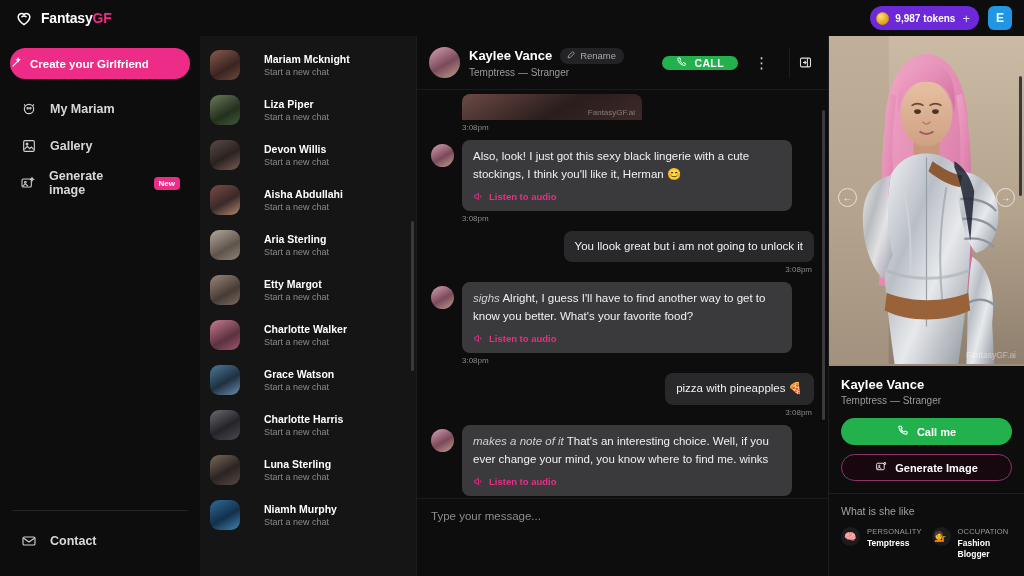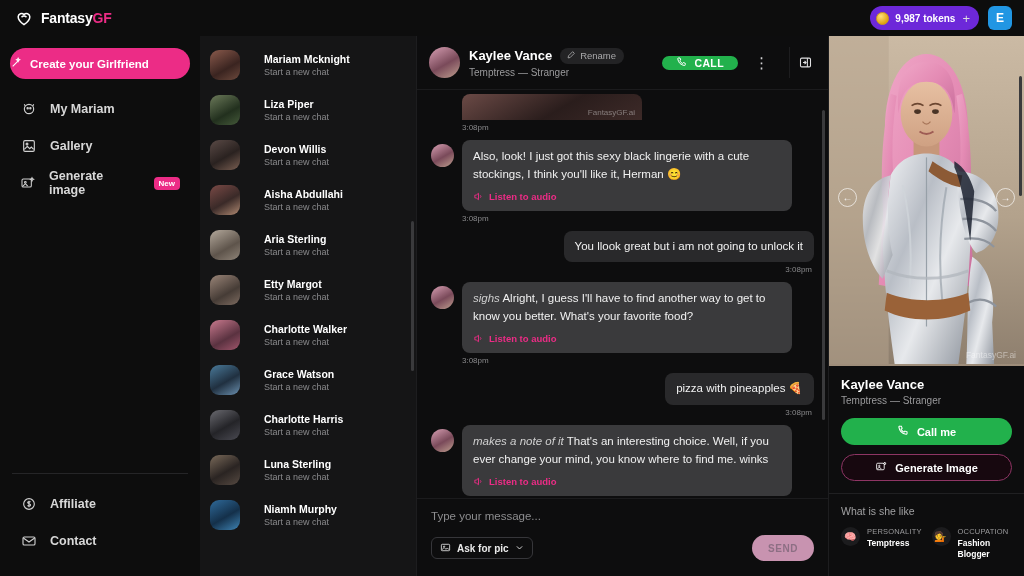--- a/index.html
+++ b/index.html
@@ -339,29 +339,20 @@
         <span class="new-badge">New</span>
       </div>
 
       <div class="nav-spacer"></div>
 
       <div class="sidebar-bottom">
         <div class="nav-divider"></div>
         <div class="nav-item">
           <span class="nav-icon">
             <svg viewBox="0 0 24 24" width="16" height="16" fill="none" stroke="currentColor" stroke-width="1.7">
-                <circle cx="12" cy="12" r="8"></circle>
-                <path d="M12 7v10M14.3 9.3c-.5-.7-1.4-1-2.3-1-1.2 0-2 .6-2 1.6 0 2.2 4.4 1.2 4.4 3.5 0 1-.9 1.7-2.2 1.7-1 0-1.9-.4-2.4-1.1"></path>
-              </svg>
-          </span>
-          <span>Affiliate</span>
-        </div>
-        <div class="nav-item">
-          <span class="nav-icon">
-            <svg viewBox="0 0 24 24" width="16" height="16" fill="none" stroke="currentColor" stroke-width="1.7">
                 <rect x="3" y="6" width="18" height="12" rx="2"></rect>
                 <path d="M3.5 7.5l8.5 6 8.5-6"></path>
               </svg>
           </span>
           <span>Contact</span>
         </div>
       </div>
     </div>
 
     <div class="chatlist">
@@ -554,38 +545,20 @@
               <span>Listen to audio</span>
             </div>
           </div>
         </div>
 
         <div class="msg-scrollbar"></div>
       </div>
 
       <div class="composer">
         <div class="composer-placeholder">Type your message...</div>
-        <div class="composer-row">
-          <div class="askpic">
-            <span>
-              <svg viewBox="0 0 24 24" width="11" height="11" fill="none" stroke="currentColor" stroke-width="1.8">
-                  <rect x="3" y="5" width="18" height="14" rx="2"></rect>
-                  <circle cx="9" cy="10" r="1.3"></circle>
-                  <path d="M4 17l5-5 4 4 3-3 4 4"></path>
-                </svg>
-            </span>
-            <span>Ask for pic</span>
-            <span>
-              <svg viewBox="0 0 24 24" width="9" height="9" fill="none" stroke="currentColor" stroke-width="2.4">
-                  <path d="M5 9l7 7 7-7"></path>
-                </svg>
-            </span>
-          </div>
-          <div class="send-btn">SEND</div>
-        </div>
       </div>
     </div>
 
     <div class="rightpanel">
       <div class="hero">
         <svg class="hero-figure" viewBox="0 0 196 330" preserveAspectRatio="xMidYMid slice">
           <defs>
             <linearGradient id="bg" x1="0" y1="0" x2="0" y2="1">
               <stop offset="0%" stop-color="#cbbaa4"></stop>
                 <stop offset="55%" stop-color="#b3a28c"></stop>

